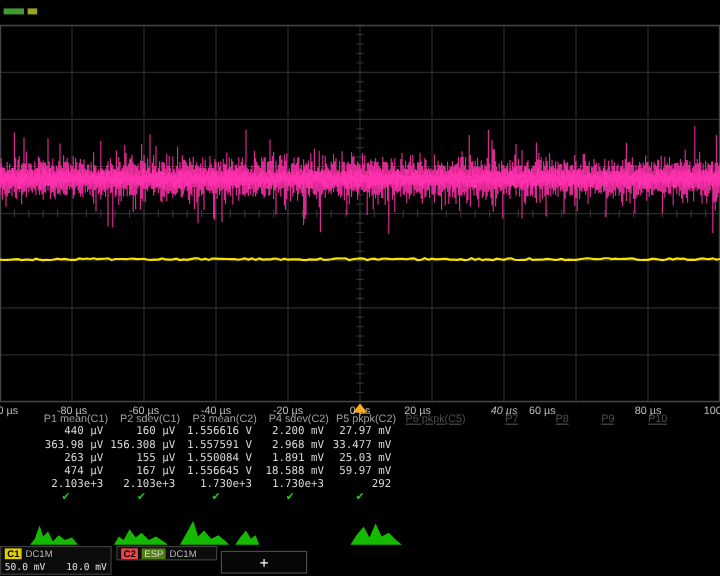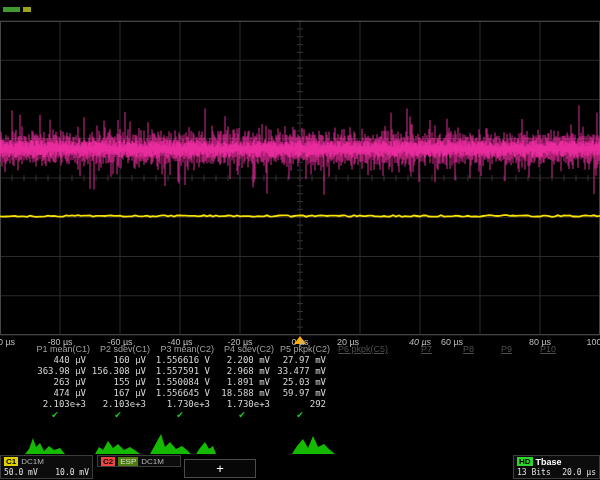--- a/index.html
+++ b/index.html
@@ -292,24 +292,14 @@
   <div class="desc c2box">
     <span class="badge badge-c2">C2</span>
     <span class="tag chip">ESP</span>
     <span class="tag">DC1M</span>
   </div>
 
   <div class="addbox">
     <span>+</span>
   </div>
 
-  <div class="desc tbbox">
-    <div class="drow">
-      <span class="badge badge-hd">HD</span>
-      <span class="tbtitle">Tbase</span>
-    </div>
-    <div class="drow vals">
-      <span>13 Bits</span>
-      <span>20.0 µs</span>
-    </div>
-  </div>
 
 </div>
 
 </body></html>

